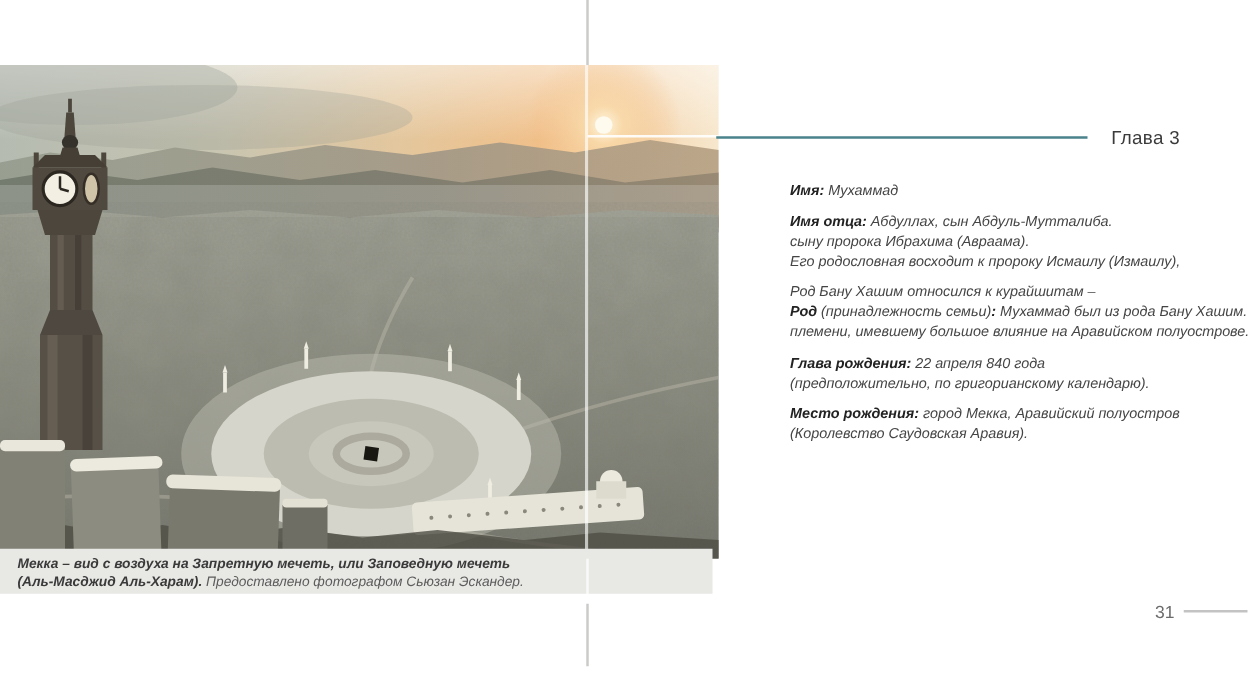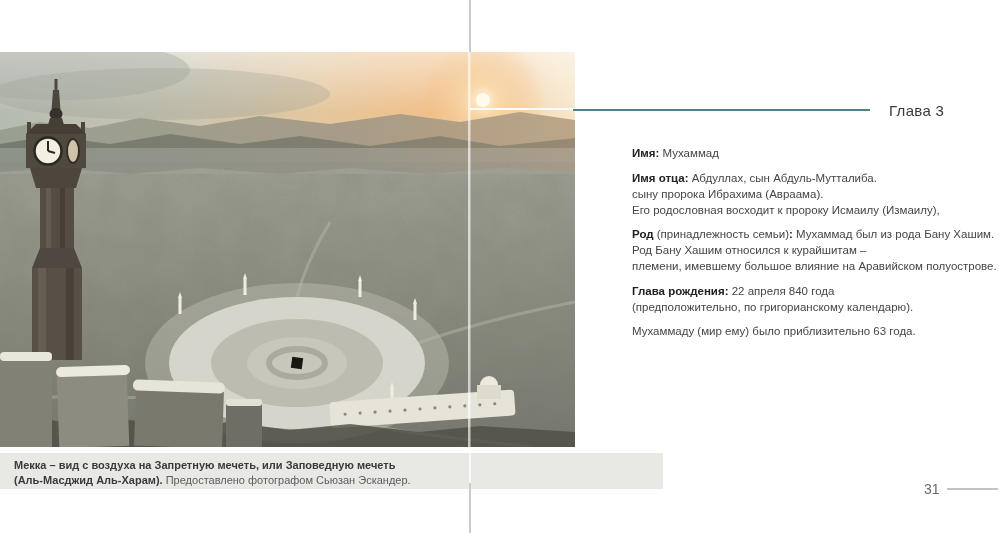--- a/index.html
+++ b/index.html
@@ -6,42 +6,42 @@
   .page{
     position:relative;width:1000px;height:545px;overflow:hidden;
     background:var(--page-background,#ffffff);
     font-family:"Liberation Sans","DejaVu Sans",sans-serif;
   }
   
   .photo{position:absolute;left:0;top:52px;width:575px;height:395px;margin:0;padding:0;}
   .photo svg{display:block;}
   
   .caption{
-    position:absolute;left:0;top:453px;width:663px;height:36px;
+    position:absolute;left:0;top:439px;width:570px;height:36px;
     background:var(--caption-background,#e8e8e5);
     box-sizing:border-box;padding:5px 0 0 14px;
     font-size:11px;line-height:15px;white-space:nowrap;
   }
   .caption .b{font-weight:bold;color:#3a3a3a;}
   .caption .r{color:#5c5c5c;}
   
   .gutter-top{position:absolute;left:469px;top:0;width:2px;height:52px;background:#cbcbc9;}
   .gutter-caption{position:absolute;left:469px;top:447px;width:2px;height:36px;background:rgba(255,255,255,.75);}
   .gutter-bottom{position:absolute;left:469px;top:483px;width:2px;height:50px;background:#cbcbc9;}
   
   .chapter-rule{position:absolute;left:573px;top:109px;width:297px;height:2px;background:var(--chapter-rule,#4b838c);}
   .chapter-label{position:absolute;left:889px;top:102px;font-size:15px;letter-spacing:.3px;color:#3b3b3b;}
   
   .article{position:absolute;left:632px;top:145px;width:360px;}
   .article h1{
     margin:0 0 16px 0;font-size:17px;font-weight:700;letter-spacing:.2px;
     color:var(--accent-teal,#3d8f98);
   }
   .para{margin:0 0 8.5px 0;font-size:11.5px;line-height:16px;}
-  .line{display:block;white-space:nowrap;}
+  .line{display:block;white-space:nowrap;font-style:italic;}
   .para .b{font-weight:bold;color:var(--bold-text,#222222);}
   .para .r{color:var(--body-text,#454545);}
   
   .footer-num{position:absolute;left:924px;top:481px;font-size:14px;color:var(--page-number-text,#6b6b6b);}
   .footer-rule{position:absolute;left:947px;top:488px;width:51px;height:2px;background:#c3c3c3;}
 </style>
 </head>
 <body>
 
 <div class="page">
@@ -229,30 +229,33 @@
     <div id="paragraphs">
         <p class="para">
           <span class="line"><span class="b">Имя:</span><span class="r"> Мухаммад</span></span>
         </p>
         <p class="para">
           <span class="line"><span class="b">Имя отца:</span><span class="r"> Абдуллах, сын Абдуль-Мутталиба.</span></span>
           <span class="line"><span class="r">сыну пророка Ибрахима (Авраама).</span></span>
           <span class="line"><span class="r">Его родословная восходит к пророку Исмаилу (Измаилу),</span></span>
         </p>
         <p class="para">
+          <span class="line"><span class="r">Род Бану Хашим относился к курайшитам –</span></span>
           <span class="line"><span class="b">Род</span><span class="r"> (принадлежность семьи)</span><span class="b">:</span><span class="r"> Мухаммад был из рода Бану Хашим.</span></span>
-          <span class="line"><span class="r">Род Бану Хашим относился к курайшитам –</span></span>
           <span class="line"><span class="r">племени, имевшему большое влияние на Аравийском полуострове.</span></span>
         </p>
         <p class="para">
           <span class="line"><span class="b">Глава рождения:</span><span class="r"> 22 апреля 840 года</span></span>
           <span class="line"><span class="r">(предположительно, по григорианскому календарю).</span></span>
         </p>
         <p class="para">
-          <span class="line"><span class="r">Мухаммаду (мир ему) было приблизительно 63 года.</span></span>
+          <span class="line"><span class="b">Место рождения:</span><span class="r"> город Мекка, Аравийский полуостров</span></span>
+          <span class="line"><span class="r">(Королевство Саудовская Аравия).</span></span>
+        </p>
+        <p class="para">
         </p>
       </div>
   </main>
 
   <span class="footer-num">31</span>
   <div class="footer-rule"></div>
 
 </div>
 
 </body></html>

